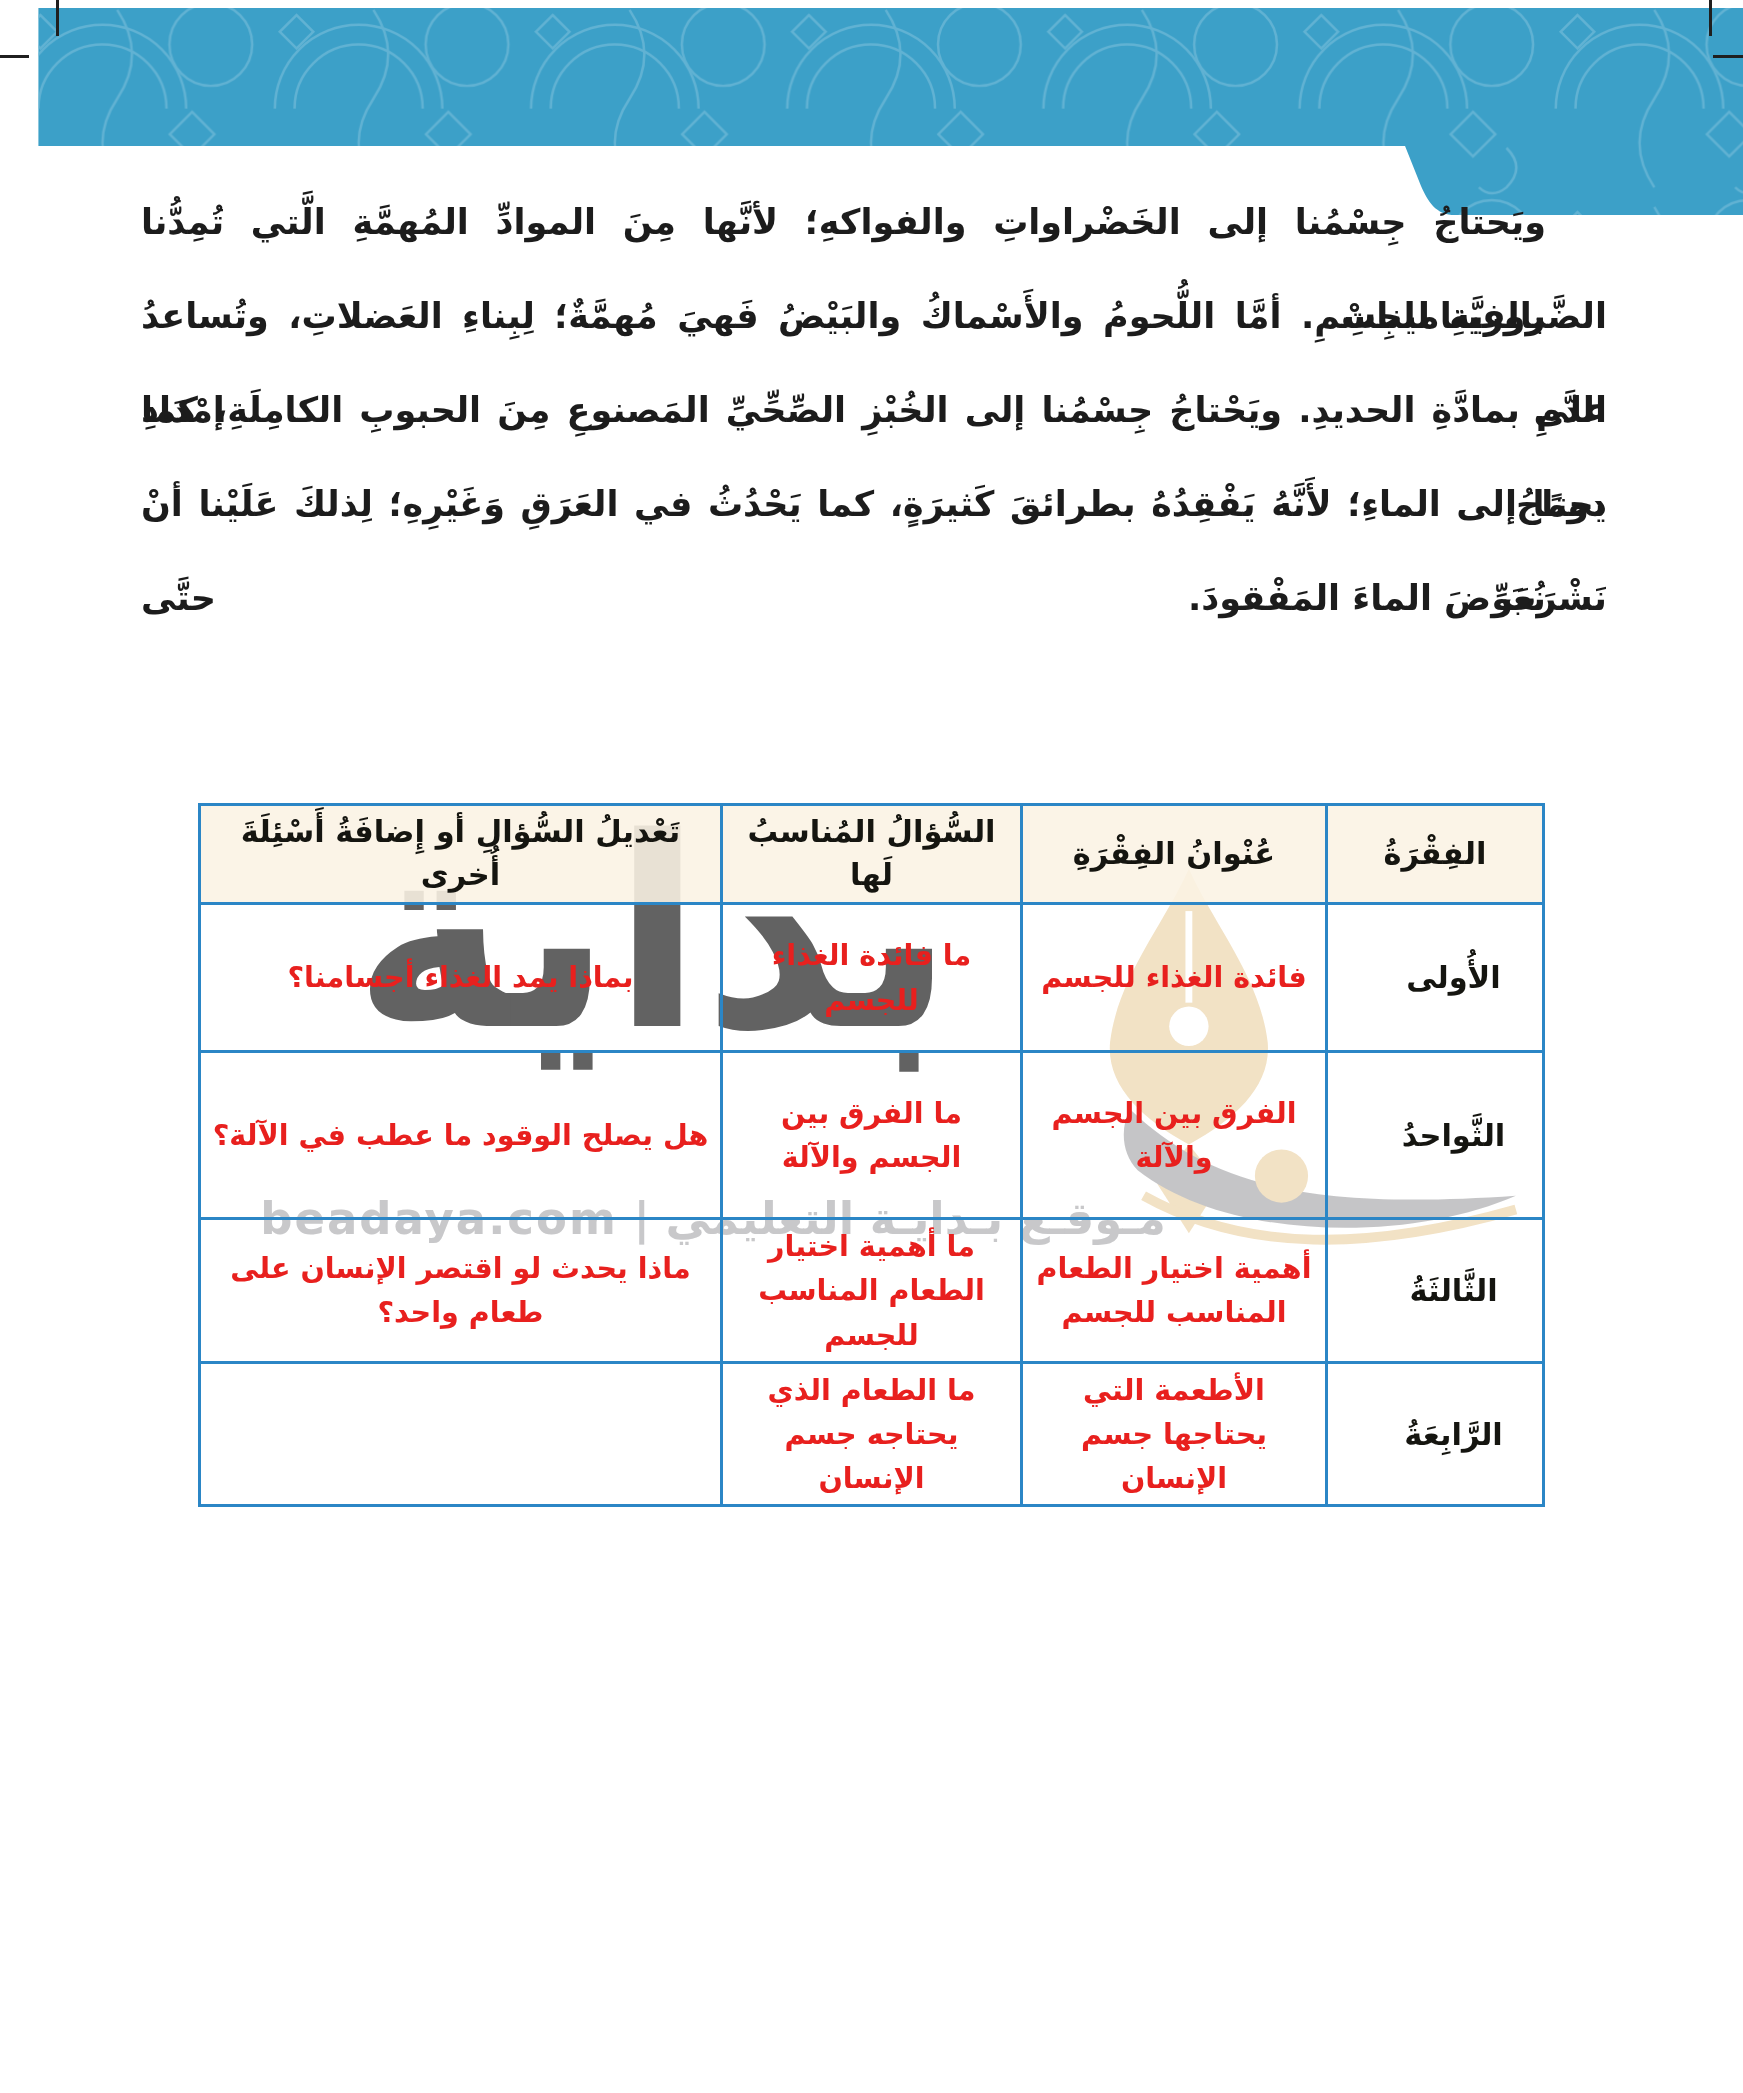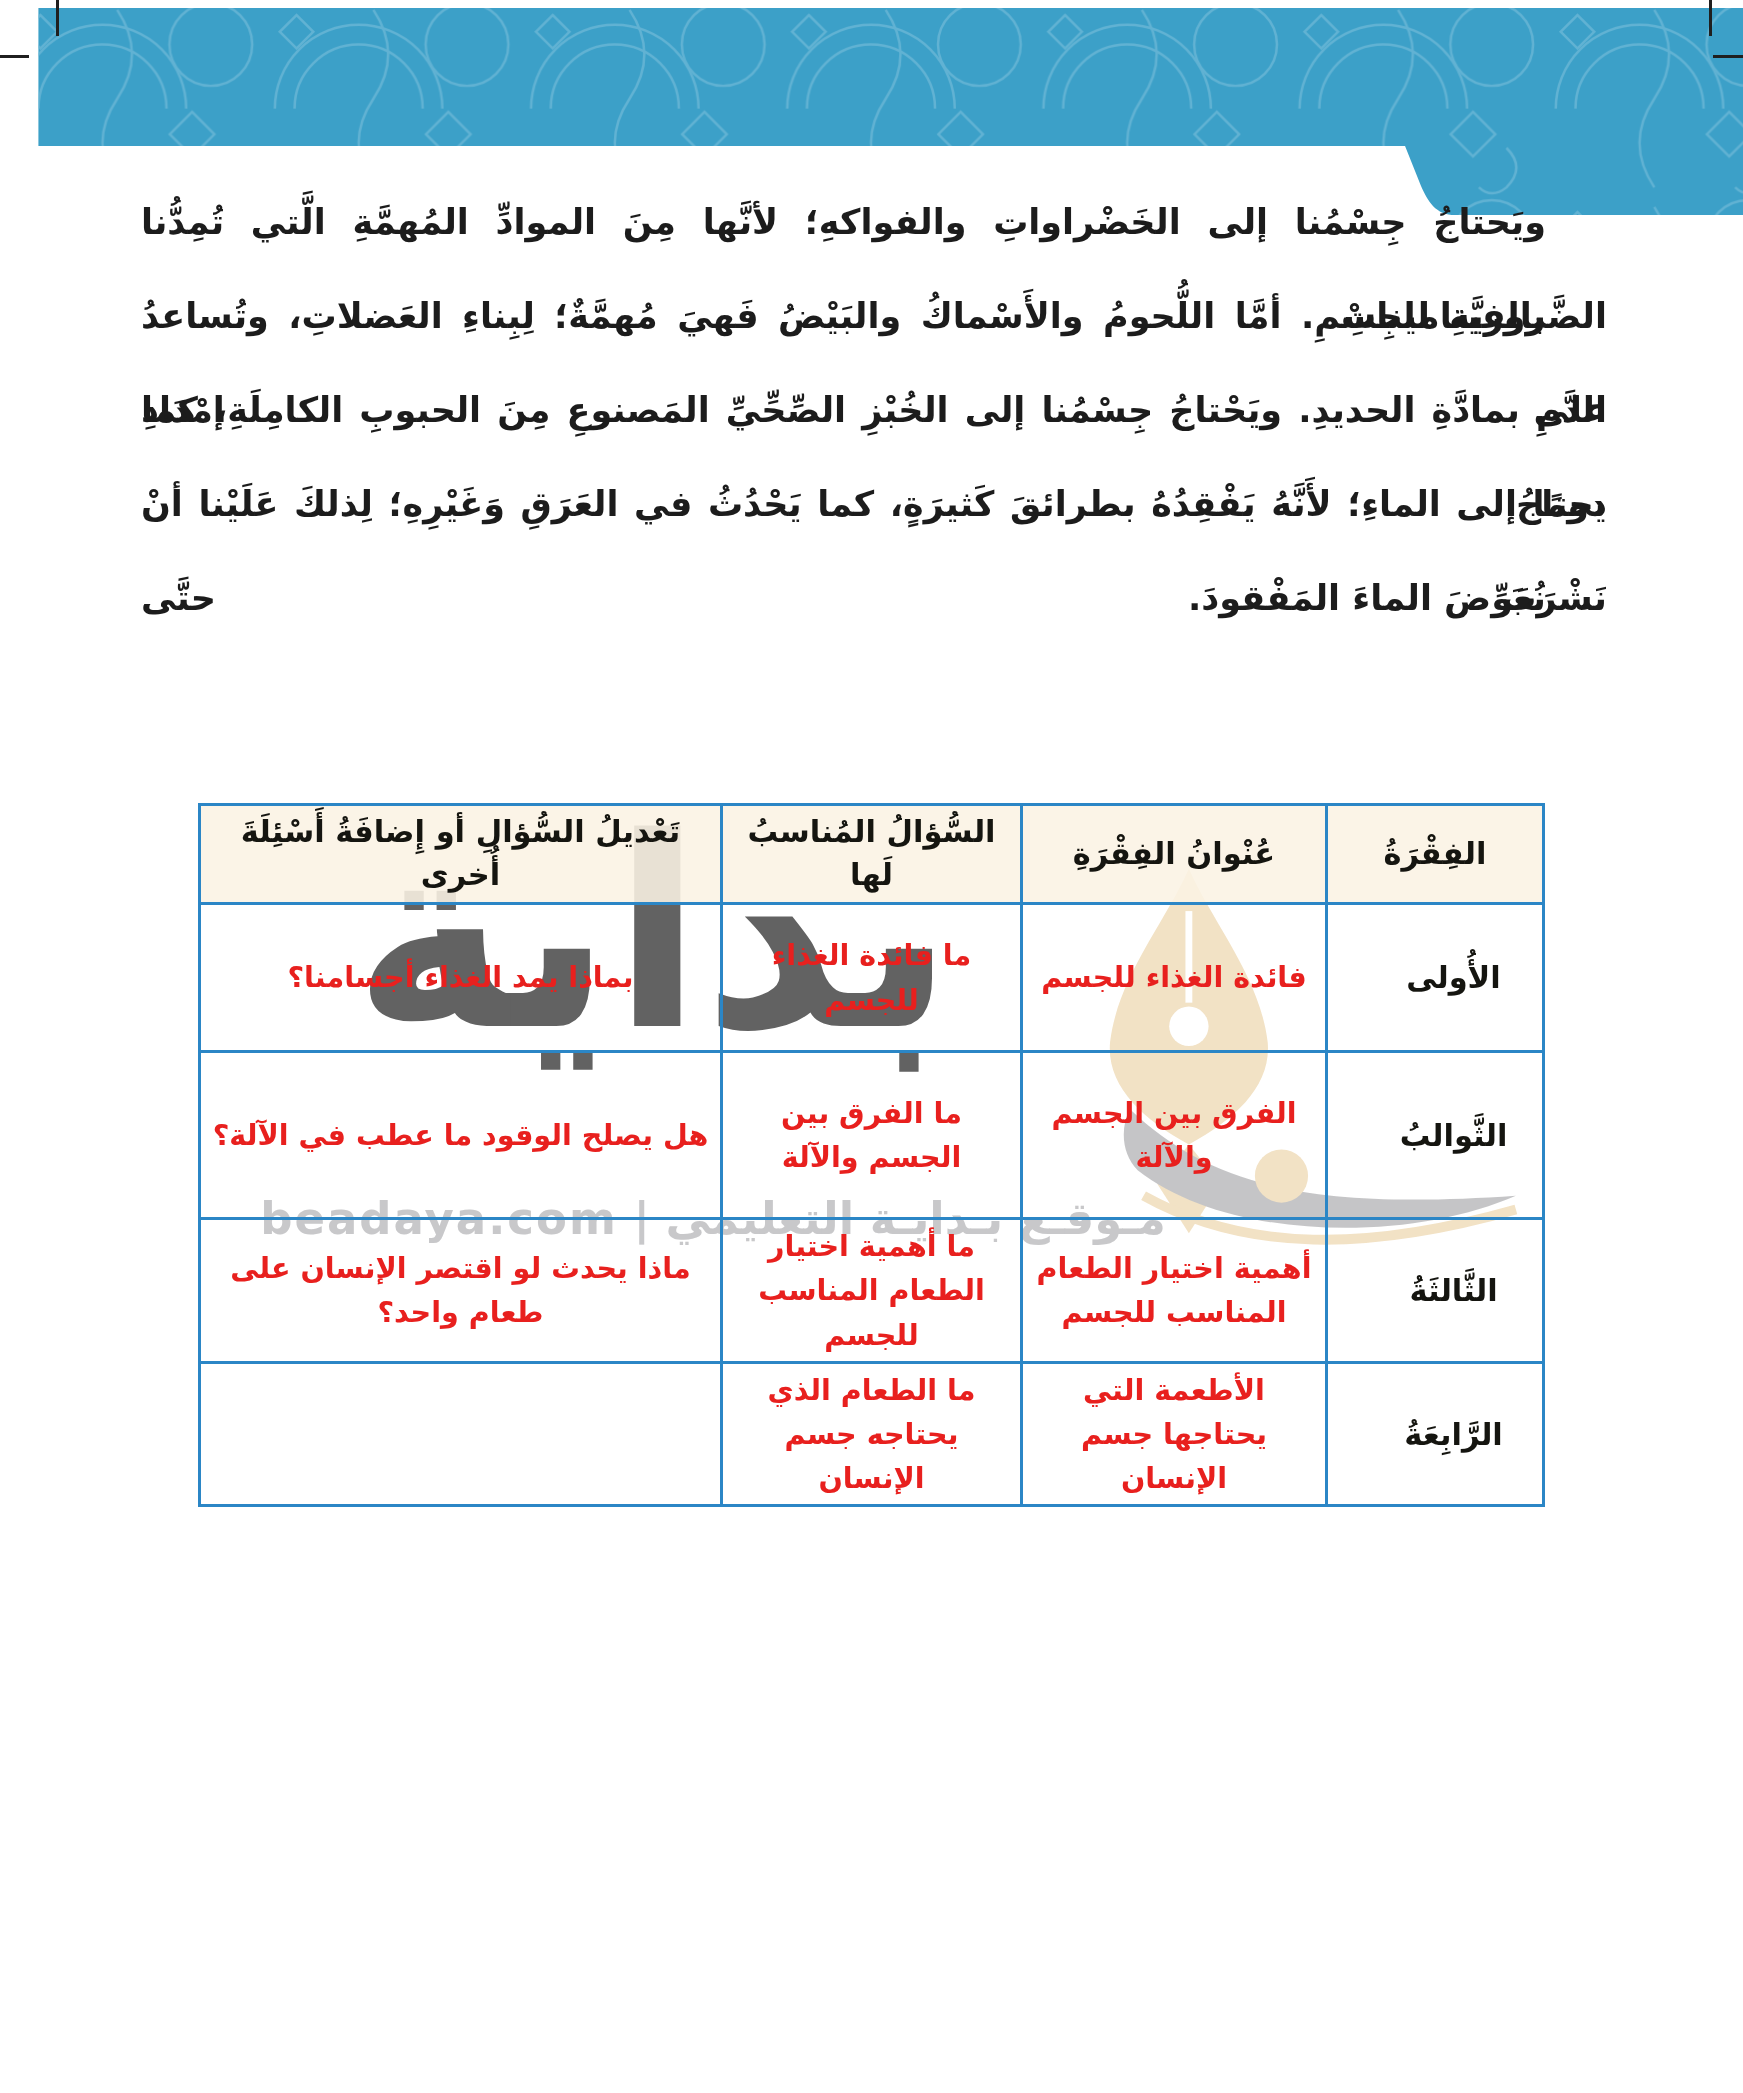--- a/index.html
+++ b/index.html
@@ -145,21 +145,21 @@
       </tr>
     </thead>
     <tbody>
       <tr style="height:148px;">
         <td class="idx">الأُولى</td>
         <td class="ans">فائدة الغذاء للجسم</td>
         <td class="ans">ما فائدة الغذاء للجسم</td>
         <td class="ans">بماذا يمد الغذاء أجسامنا؟</td>
       </tr>
       <tr style="height:167px;">
-        <td class="idx">الثَّوالبُ</td>
+        <td class="idx">الثَّواحدُ</td>
         <td class="ans">الفرق بين الجسم والآلة</td>
         <td class="ans">ما الفرق بين الجسم والآلة</td>
         <td class="ans">هل يصلح الوقود ما عطب في الآلة؟</td>
       </tr>
       <tr style="height:129px;">
         <td class="idx">الثَّالثَةُ</td>
         <td class="ans">أهمية اختيار الطعام المناسب للجسم</td>
         <td class="ans">ما أهمية اختيار الطعام المناسب للجسم</td>
         <td class="ans">ماذا يحدث لو اقتصر الإنسان على طعام واحد؟</td>
       </tr>

